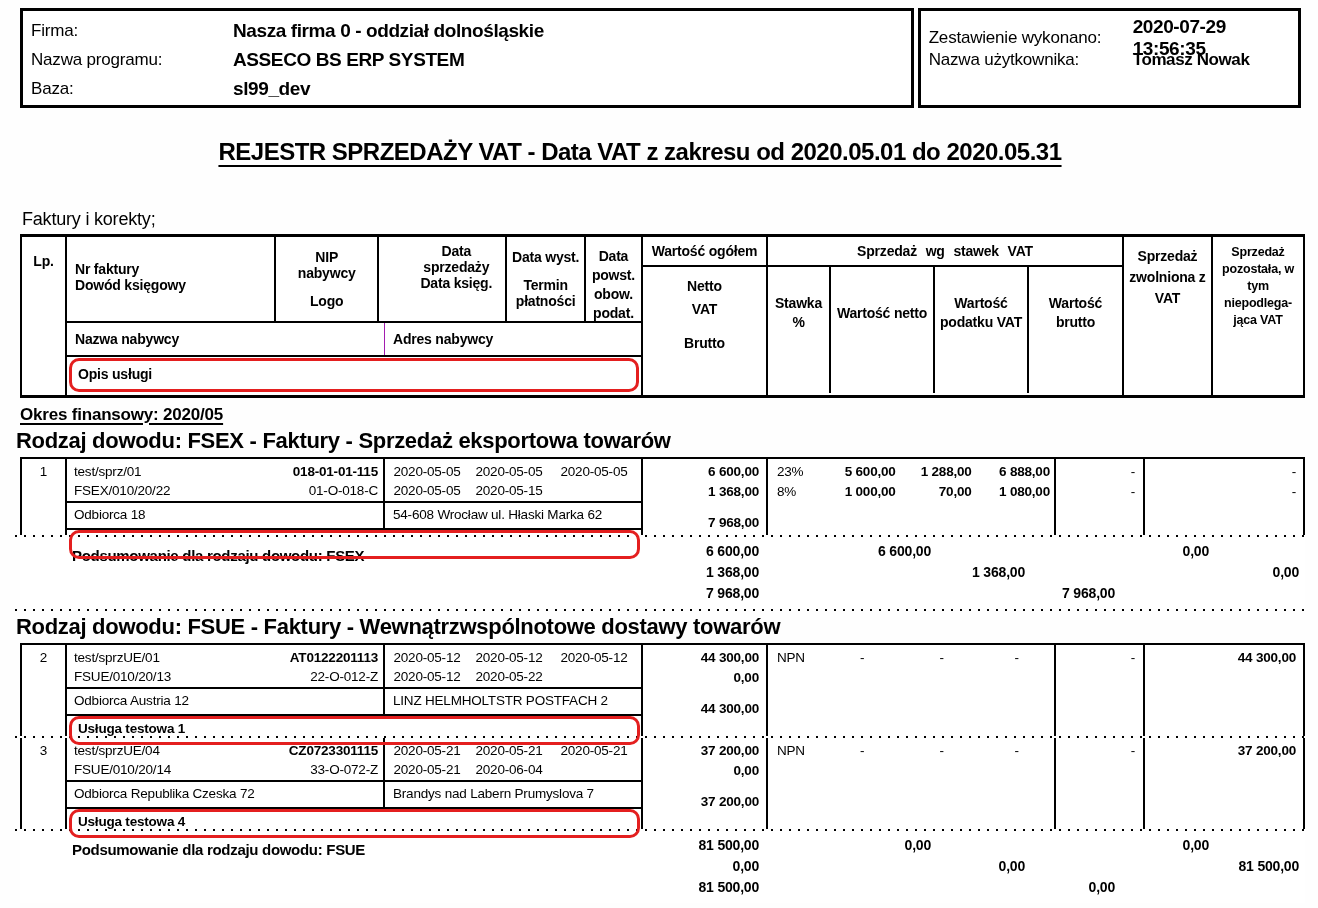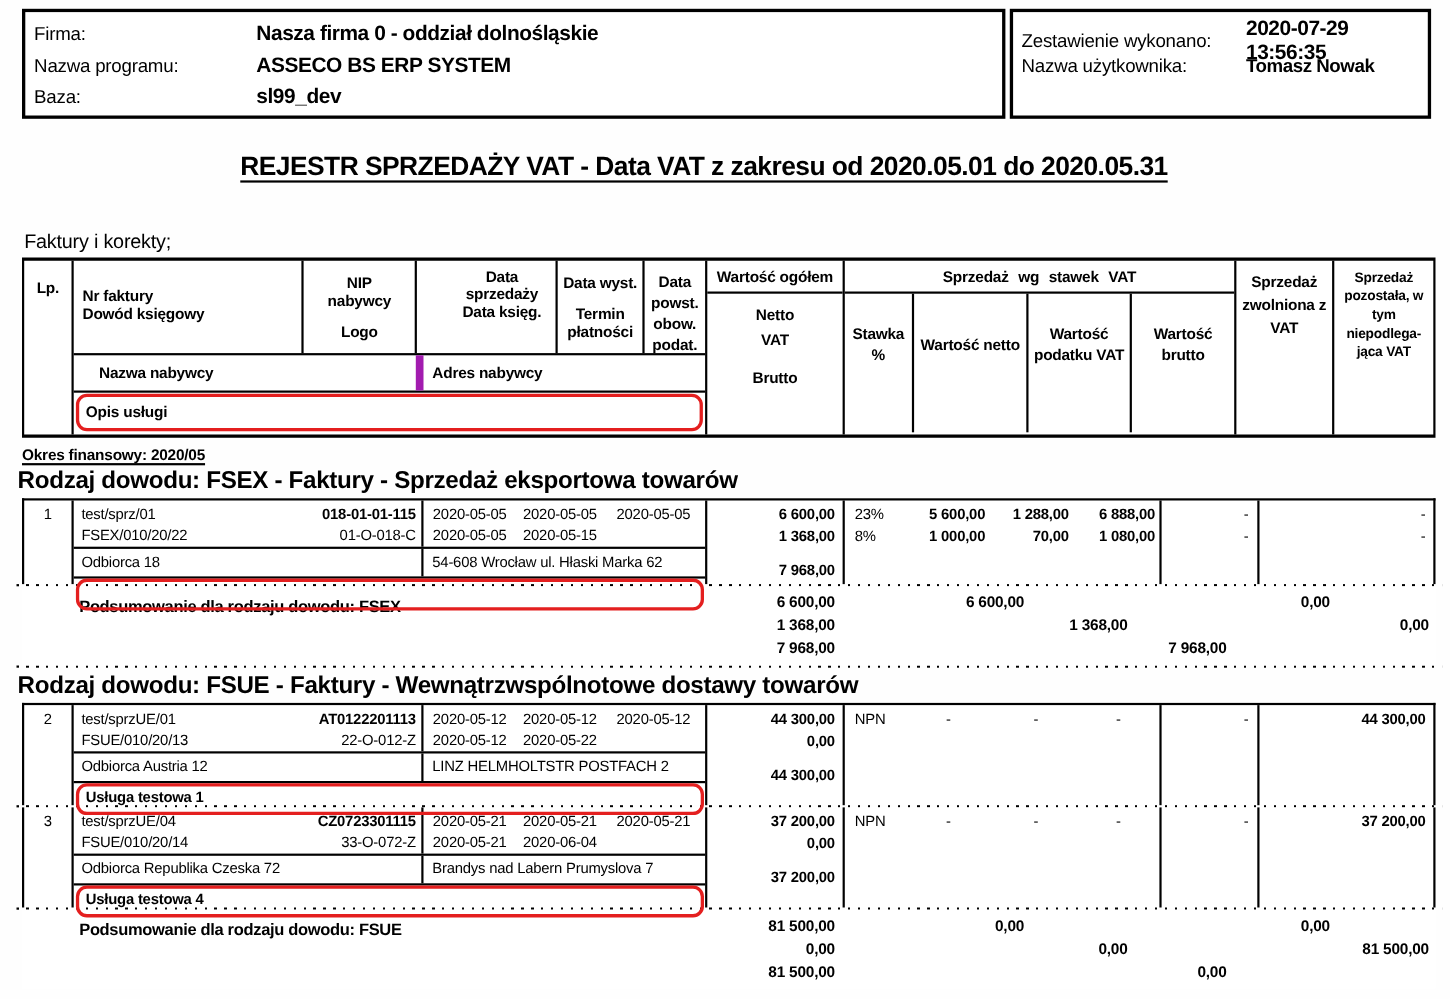--- a/index.html
+++ b/index.html
@@ -54,21 +54,21 @@
   .h-nip { width: 105px; border-right: 2px solid #000; display: flex; flex-direction: column;
            justify-content: space-around; padding: 6px 0; }
   .h-nip .wrapnarrow { max-width: 62px; margin: 0 auto; line-height: 16px; }
   .h-ds { width: 102px; border-right: 2px solid #000; display: flex; flex-direction: column;
           justify-content: flex-start; padding: 6px 0; margin-left: 28px; }
   .h-ds .wrapnarrow, .h-dw .wrapnarrow { max-width: 70px; margin: 0 auto; line-height: 16px; }
   .h-dw { width: 80px; border-right: 2px solid #000; display: flex; flex-direction: column;
           justify-content: space-around; padding: 6px 0; }
   .h-dp { flex: 1; padding: 10px 6px 0; line-height: 19px; }
   .h-left-mid { height: 34px; border-bottom: 2px solid #000; display: flex; text-align: left; }
-  .h-nazwa { width: 318px; border-right: 7px solid #a21caf; padding: 8px 0 0 23px; }
+  .h-nazwa { width: 318px; border-right: 1px solid #a21caf; padding: 8px 0 0 8px; }
   .h-adres { flex: 1; padding: 8px 0 0 8px; }
   .h-left-bot { flex: 1; position: relative; text-align: left; padding: 9px 0 0 11px; }
   .h-net { width: 125px; border-right: 2px solid #000; }
   .h-band { height: 30px; line-height: 28px; border-bottom: 2px solid #000; }
   .h-net-body { padding-top: 8px; line-height: 23px; }
   .h-net-body .brutto-label { margin-top: 11px; }
   .h-vatgrp { width: 356px; border-right: 2px solid #000; }
   .h-vat-band { word-spacing: 5px; }
   .h-vat-body { display: flex; height: 126px; }
   .h-vat-body > div { display: flex; flex-direction: column; justify-content: center;
@@ -131,21 +131,21 @@
   .sumline { display: flex; height: 21px; line-height: 21px; margin-left: 621px; font-weight: bold; }
   .s-net { width: 125px; text-align: right; padding-right: 7px; }
   .s-st  { width: 63px; }
   .s-wn  { width: 104px; text-align: right; padding-right: 2px; }
   .s-wp  { width: 94px; text-align: right; padding-right: 2px; }
   .s-wb  { width: 95px; text-align: right; padding-right: 7px; }
   .s-zw  { width: 89px; text-align: right; padding-right: 2px; }
   .s-po  { width: 94px; text-align: right; padding-right: 6px; }
 
   
-  .period { margin: 7px 0 0 20px; font-size: 14px; font-weight: bold;
+  .period { margin: 7px 0 0 20px; font-size: 17px; font-weight: bold;
             text-decoration: underline; text-decoration-thickness: 2px; text-underline-offset: 3px; }
   .section-heading { margin: 3px 0 3px 16px; font-size: 22px; font-weight: bold; letter-spacing: -0.3px; }
 </style>
 </head>
 <body>
 
 <div class="page">
 
   <div class="topboxes">
     <div class="ibox company">

